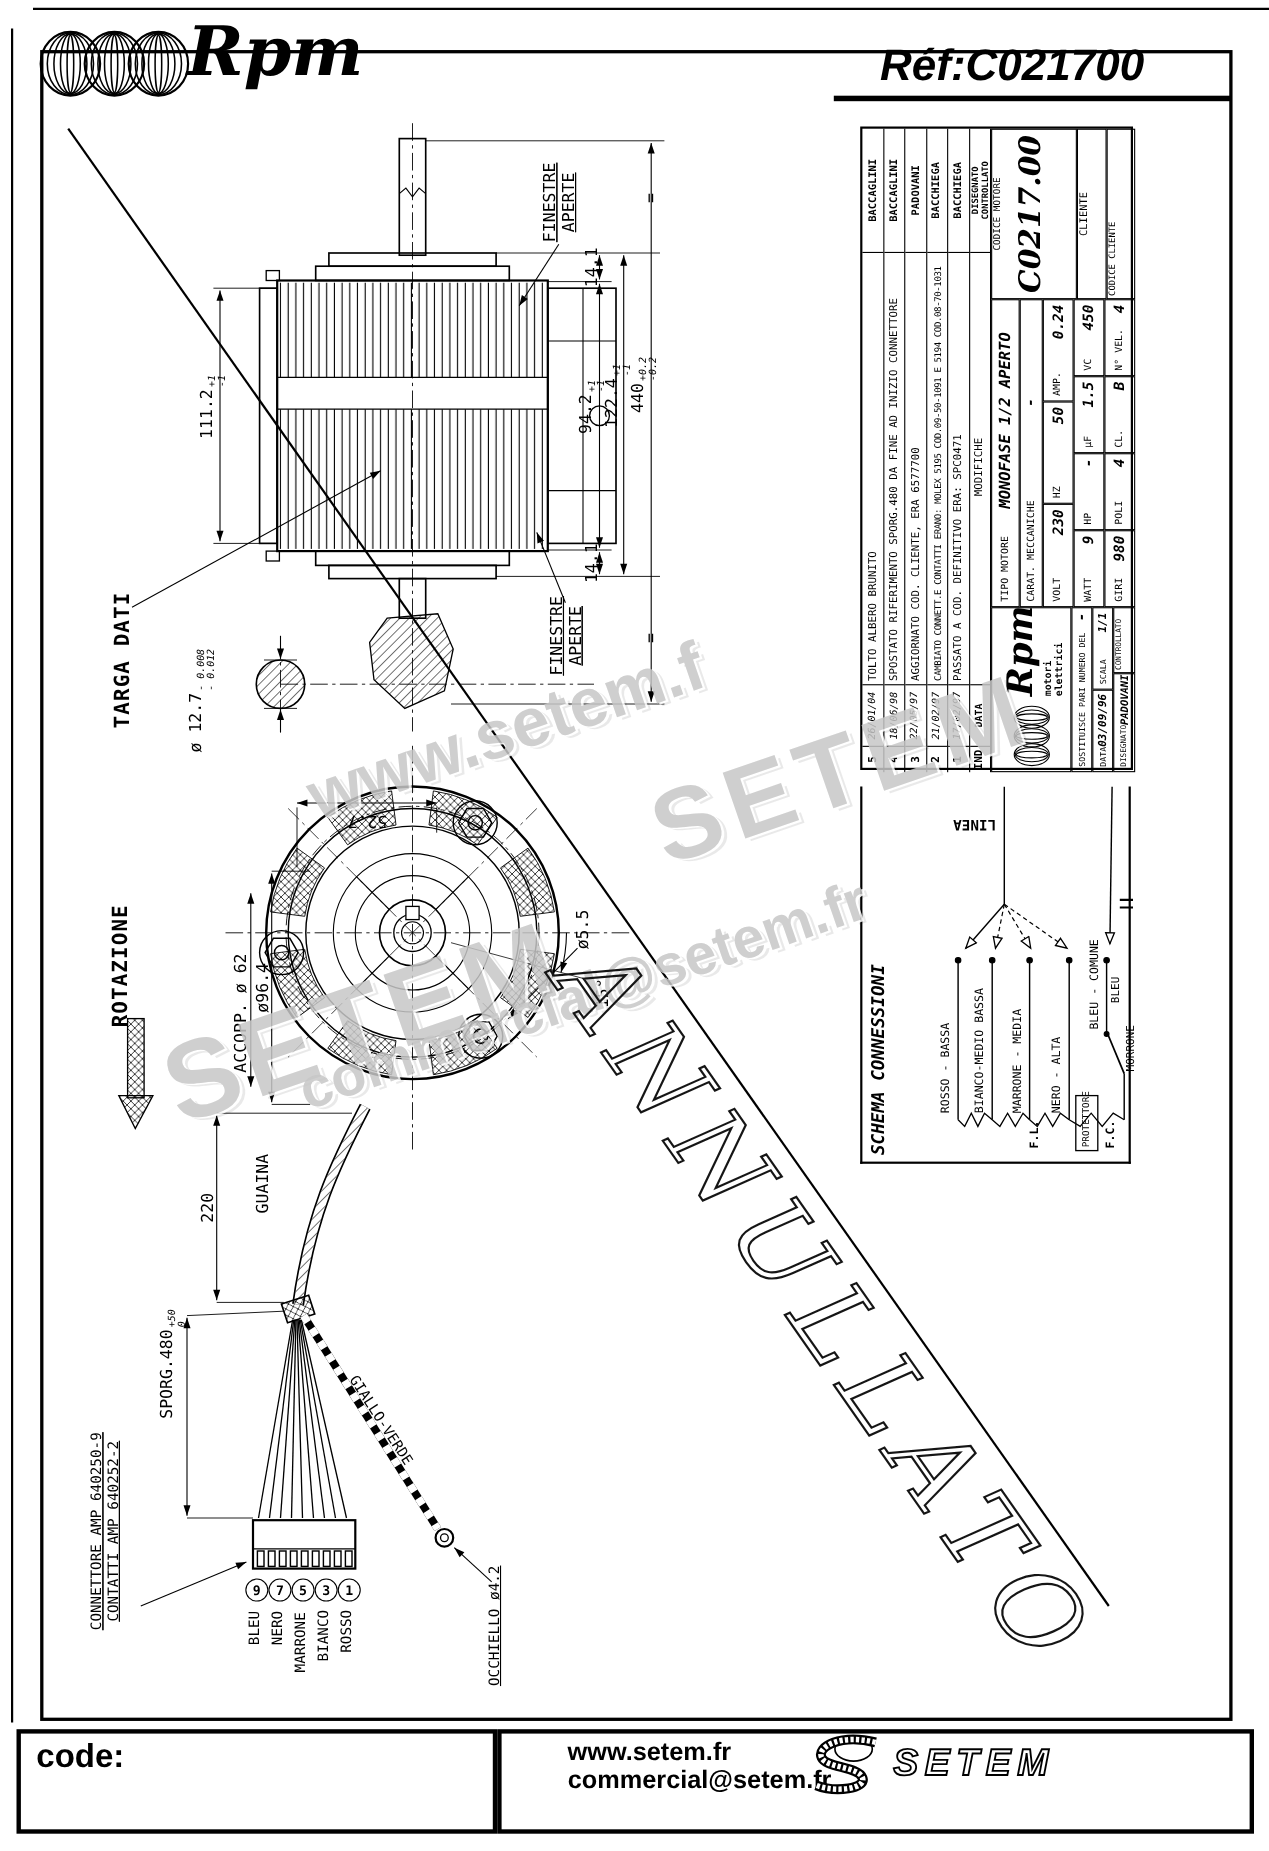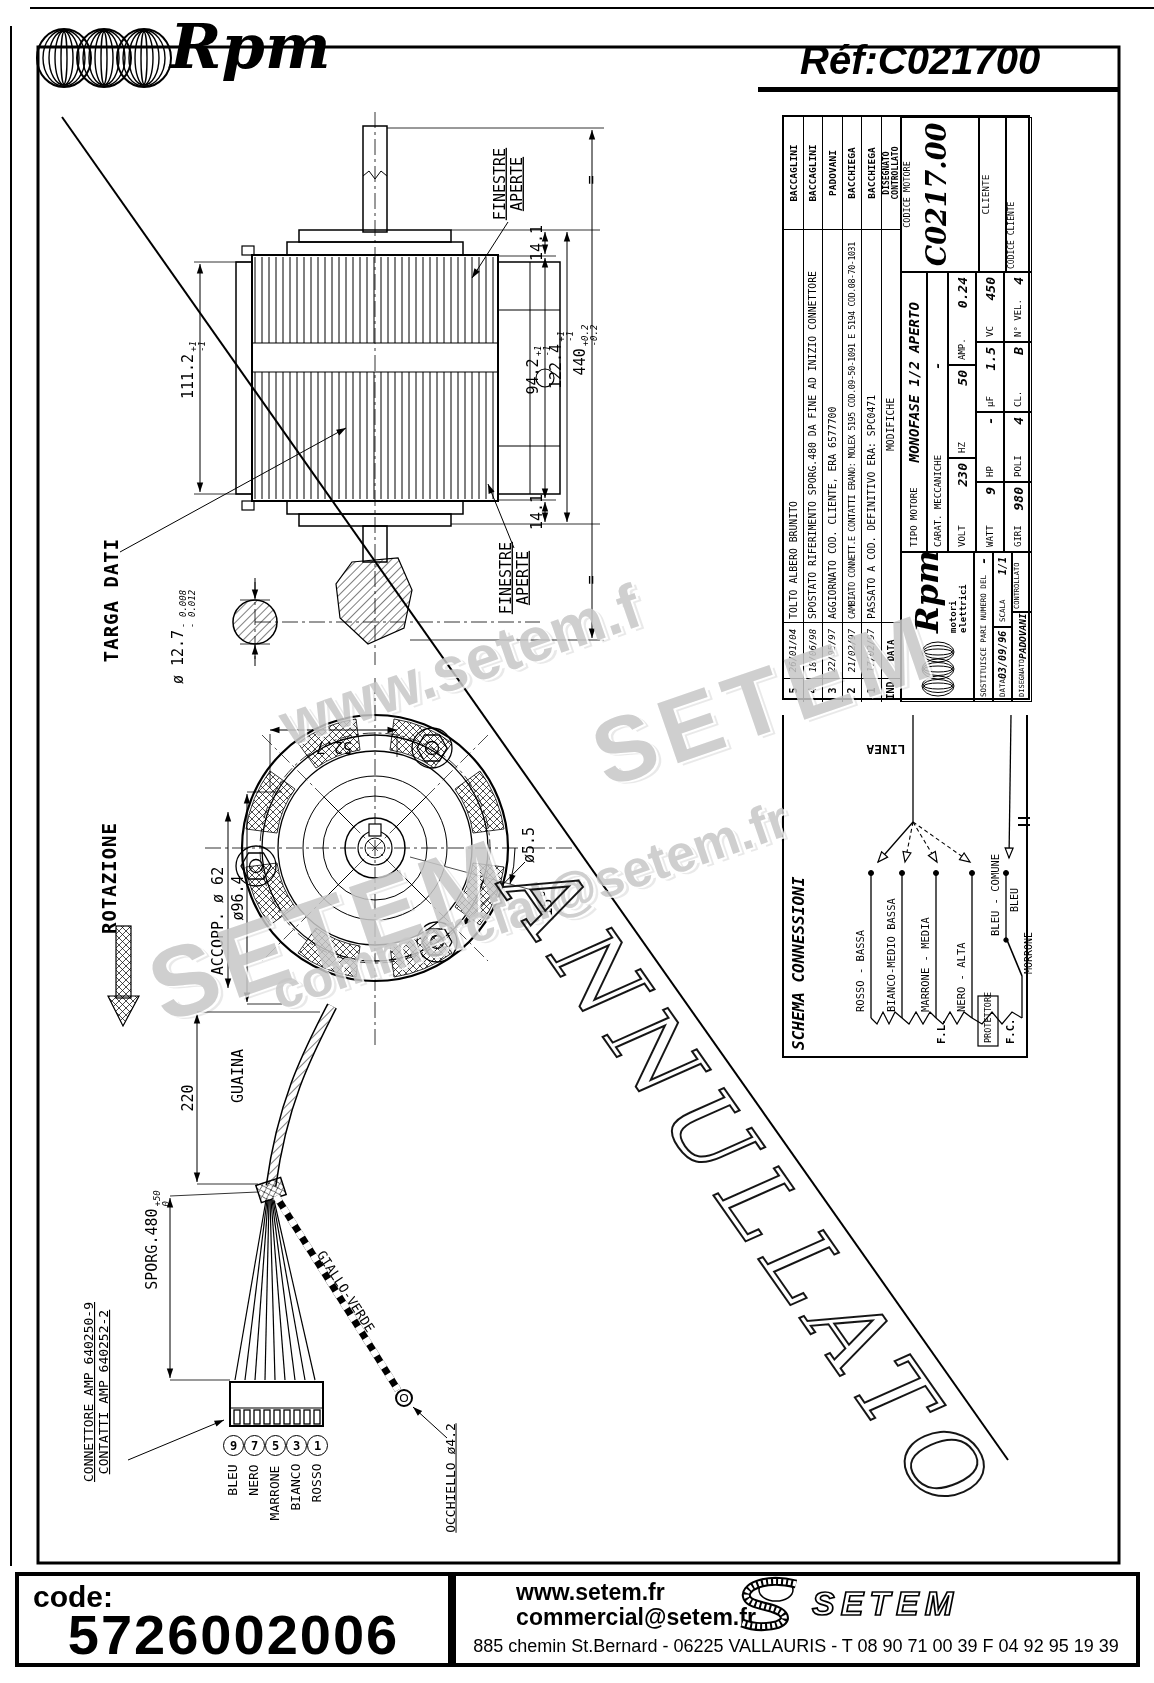--- a/index.html
+++ b/index.html
@@ -565,25 +565,23 @@
     <span class="schlab" style="left:146px;top:226px;font-size:10px">BLEU</span>
     <span class="schlab" style="left:84px;top:240px;font-size:10px">MORRONE</span>
     <span class="schlab" style="left:15px;top:200px;font-size:8.5px">PROTETTORE</span>
   </div>
 </div>
 
 <div class="annul" style="left:750px;top:1190px">ANNULLATO</div>
 
 <div class="fbox" style="left:15px;top:1572px;width:437px;height:95px">
   <span style="position:absolute;left:14px;top:4px;font:bold 30px 'Liberation Sans',sans-serif">code:</span>
-  <span style="position:absolute;left:0;right:0;top:26px;text-align:center;font:bold 56px 'Liberation Sans',sans-serif;letter-spacing:2px">5726002006</span>
 </div>
 <div class="fbox" style="left:452px;top:1572px;width:688px;height:95px">
   <span style="position:absolute;left:60px;top:3px;width:240px;text-align:left;font:bold 23px 'Liberation Sans',sans-serif">www.setem.fr</span>
   <span style="position:absolute;left:30px;top:28px;width:300px;text-align:center;font:bold 23px 'Liberation Sans',sans-serif">commercial@setem.fr</span>
-  <span style="position:absolute;left:0;right:0;top:60px;text-align:center;font:18px 'Liberation Sans',sans-serif">885 chemin St.Bernard  -  06225 VALLAURIS  -  T 08 90 71 00 39   F 04 92 95 19 39</span>
   <svg style="position:absolute;left:278px;top:0" width="72" height="58" viewBox="0 0 72 58" fill="none" stroke="#000">
     <ellipse cx="42" cy="14" rx="17" ry="11" stroke-width="1.5"></ellipse>
     <path d="M62,8 C30,0 8,12 13,22 C17,31 46,30 50,40 C54,50 26,54 8,47" stroke-width="9"></path>
     <path d="M62,8 C30,0 8,12 13,22 C17,31 46,30 50,40 C54,50 26,54 8,47" stroke="#fff" stroke-width="5" stroke-dasharray="3 2"></path>
   </svg>
   <span class="setemtxt" style="position:absolute;left:356px;top:8px">SETEM</span>
 </div>
 
 </body></html>

